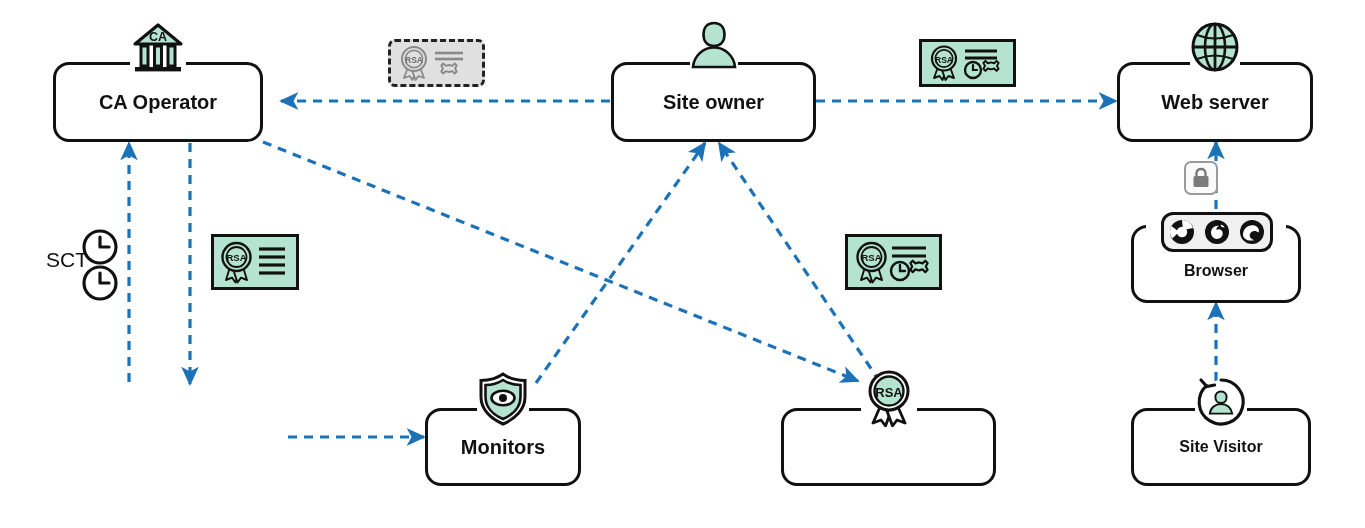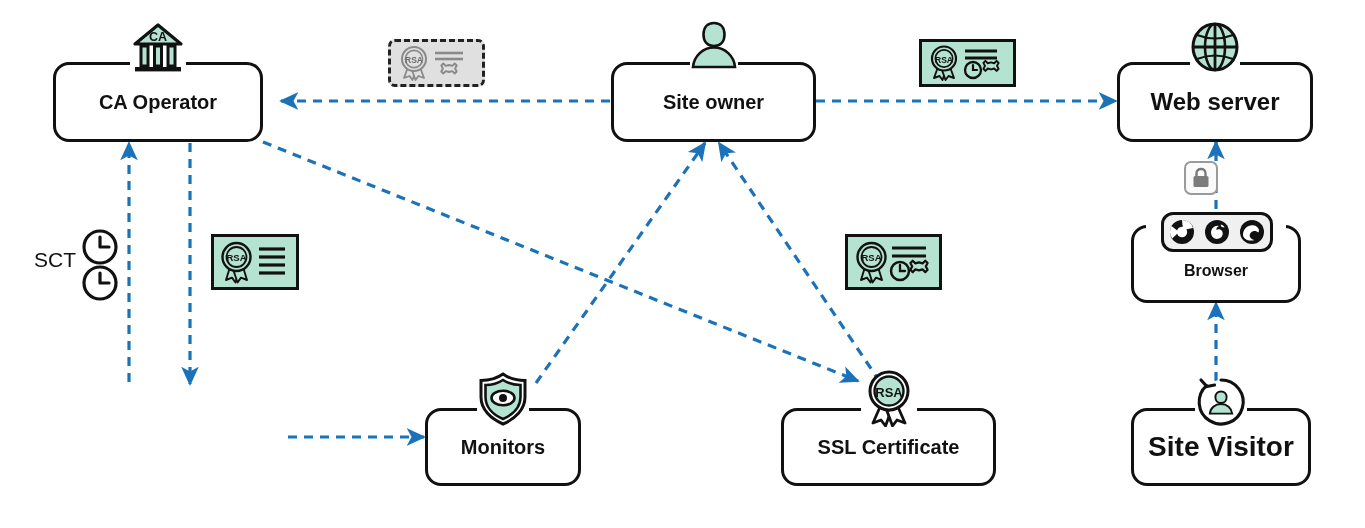--- a/index.html
+++ b/index.html
@@ -31,21 +31,21 @@
   
   .chip{position:absolute;box-sizing:border-box;display:flex;align-items:center;justify-content:center;}
   .chip.green{background:#b5e3d2;border:3px solid #111;}
   .chip.grey{background:#e0e0e0;border:3px dashed #222;border-radius:7px;}
 
   .browserbar{position:absolute;background:#f0f0f0;border:3px solid #111;border-radius:12px;
               display:flex;align-items:center;justify-content:center;gap:9px;box-sizing:border-box;}
   .lockbox{position:absolute;background:#fafafa;border:2.5px solid #9a9a9a;border-radius:7px;
            display:flex;align-items:center;justify-content:center;box-sizing:border-box;}
 
-  .plaintext{position:absolute;color:#111;}
+  .plaintext{position:absolute;color:#111;margin-left:12px;}
 </style>
 </head>
 <body>
 
 <div id="stage">
 
   <svg id="wires" viewBox="0 0 1365 528">
     <defs>
       <marker id="ah" markerWidth="7" markerHeight="7" refX="5.4" refY="3" orient="auto" markerUnits="strokeWidth">
         <path d="M0,0.25 L6,3 L0,5.75 L1.5,3 Z" fill="#1b72b8"></path>
@@ -96,21 +96,21 @@
     <div class="icon-top" style="top:-45px;">
       <svg width="52" height="54" viewBox="0 0 52 54">
         <ellipse cx="26" cy="27" rx="22" ry="23" fill="#b5e3d2" stroke="#111" stroke-width="3"></ellipse>
         <ellipse cx="26" cy="27" rx="10" ry="23" fill="none" stroke="#111" stroke-width="2.6"></ellipse>
         <line x1="4" y1="27" x2="48" y2="27" stroke="#111" stroke-width="2.8"></line>
         <line x1="26" y1="4" x2="26" y2="50" stroke="#111" stroke-width="2.8"></line>
         <path d="M8 15 Q26 22 44 15" fill="none" stroke="#111" stroke-width="2.2"></path>
         <path d="M8 39 Q26 32 44 39" fill="none" stroke="#111" stroke-width="2.2"></path>
       </svg>
     </div>
-    <div class="label" style="font-size:24px;text-align:center;">Web server</div>
+    <div class="label" style="font-size:20px;text-align:center;">Web server</div>
   </div>
 
   <div class="node" style="left:1131px;top:225px;width:170px;height:78px;">
     <div class="notch" style="width:140px;"></div>
     <div class="label" style="font-size:16px;padding-top:14px;">Browser</div>
   </div>
   <div class="browserbar" style="left:1161px;top:212px;width:112px;height:40px;">
     <svg width="26" height="26" viewBox="0 0 26 26">
       <circle cx="13" cy="13" r="12" fill="#111"></circle>
       <circle cx="13" cy="13" r="5.2" fill="#fff"></circle>
@@ -132,21 +132,21 @@
     <div class="notch" style="width:52px;"></div>
     <div class="icon-top" style="top:-38px;">
       <svg width="58" height="58" viewBox="0 0 58 58">
         <circle cx="29" cy="29" r="22" fill="#fff"></circle>
         <path d="M29 7 A22 22 0 1 1 14.5 12.6" fill="none" stroke="#111" stroke-width="3.1" stroke-linecap="round"></path>
         <path d="M9 7 L15 13.6 L22.6 12" fill="none" stroke="#111" stroke-width="3.1" stroke-linejoin="round" stroke-linecap="round"></path>
         <path d="M29 18.5 C32.6 18.5 34.6 21 34.6 24.2 C34.6 27.4 32.6 30 29 30 C25.4 30 23.4 27.4 23.4 24.2 C23.4 21 25.4 18.5 29 18.5 Z" fill="#b5e3d2" stroke="#111" stroke-width="1.9"></path>
         <path d="M29 31 C35 31 39.6 35 40.2 40.6 L17.8 40.6 C18.4 35 23 31 29 31 Z" fill="#b5e3d2" stroke="#111" stroke-width="1.9"></path>
       </svg>
     </div>
-    <div class="label" style="font-size:28px;">Site Visitor</div>
+    <div class="label" style="font-size:16px;">Site Visitor</div>
   </div>
 
   <div class="node" style="left:425px;top:408px;width:156px;height:78px;">
     <div class="notch" style="width:52px;"></div>
     <div class="icon-top" style="top:-40px;">
       <svg width="56" height="56" viewBox="0 0 56 56">
         <path d="M28 3 C35 8 43 9.5 50 9.5 L50 26 C50 38.6 40 48 28 53 C16 48 6 38.6 6 26 L6 9.5 C13 9.5 21 8 28 3 Z" fill="#fff" stroke="#111" stroke-width="3"></path>
         <path d="M28 9 C34 13 40.5 14 45.5 14 L45.5 26 C45.5 36.5 37.5 44 28 48 C18.5 44 10.5 36.5 10.5 26 L10.5 14 C15.5 14 22 13 28 9 Z" fill="#b5e3d2" stroke="#111" stroke-width="2.6"></path>
         <ellipse cx="28" cy="27" rx="11.5" ry="7.2" fill="#fff" stroke="#111" stroke-width="2.6"></ellipse>
         <circle cx="28" cy="27" r="4" fill="#111"></circle>
@@ -159,21 +159,20 @@
     <div class="notch" style="width:56px;"></div>
     <div class="icon-top" style="top:-42px;">
       <svg width="60" height="58" viewBox="0 0 60 58">
         <path d="M21 38 L14 54 L22 51 L26.5 57 L32 42 Z" fill="#fff" stroke="#111" stroke-width="2.8" stroke-linejoin="round"></path>
         <path d="M39 38 L46 54 L38 51 L33.5 57 L28 42 Z" fill="#fff" stroke="#111" stroke-width="2.8" stroke-linejoin="round"></path>
         <circle cx="30" cy="22" r="19" fill="#fff" stroke="#111" stroke-width="3"></circle>
         <circle cx="30" cy="22" r="14.5" fill="#b5e3d2" stroke="#111" stroke-width="2.4"></circle>
         <text x="30" y="27.5" font-family="Liberation Sans, sans-serif" font-size="13" font-weight="bold" fill="#111" text-anchor="middle">RSA</text>
       </svg>
     </div>
-    <div class="label" style="font-size:20px;">SSL Certificate</div>
   </div>
 
 
   <div class="plaintext" style="left:34px;top:248px;font-size:21px;">SCT</div>
   <div style="position:absolute;left:78px;top:228px;">
     <svg width="44" height="76" viewBox="0 0 44 76">
       <g>
         <circle cx="22" cy="19" r="16" fill="#fff" stroke="#111" stroke-width="3.2"></circle>
         <path d="M22 9 L22 19 L31 19" fill="none" stroke="#111" stroke-width="3.2" stroke-linecap="round" stroke-linejoin="round"></path>
       </g>

